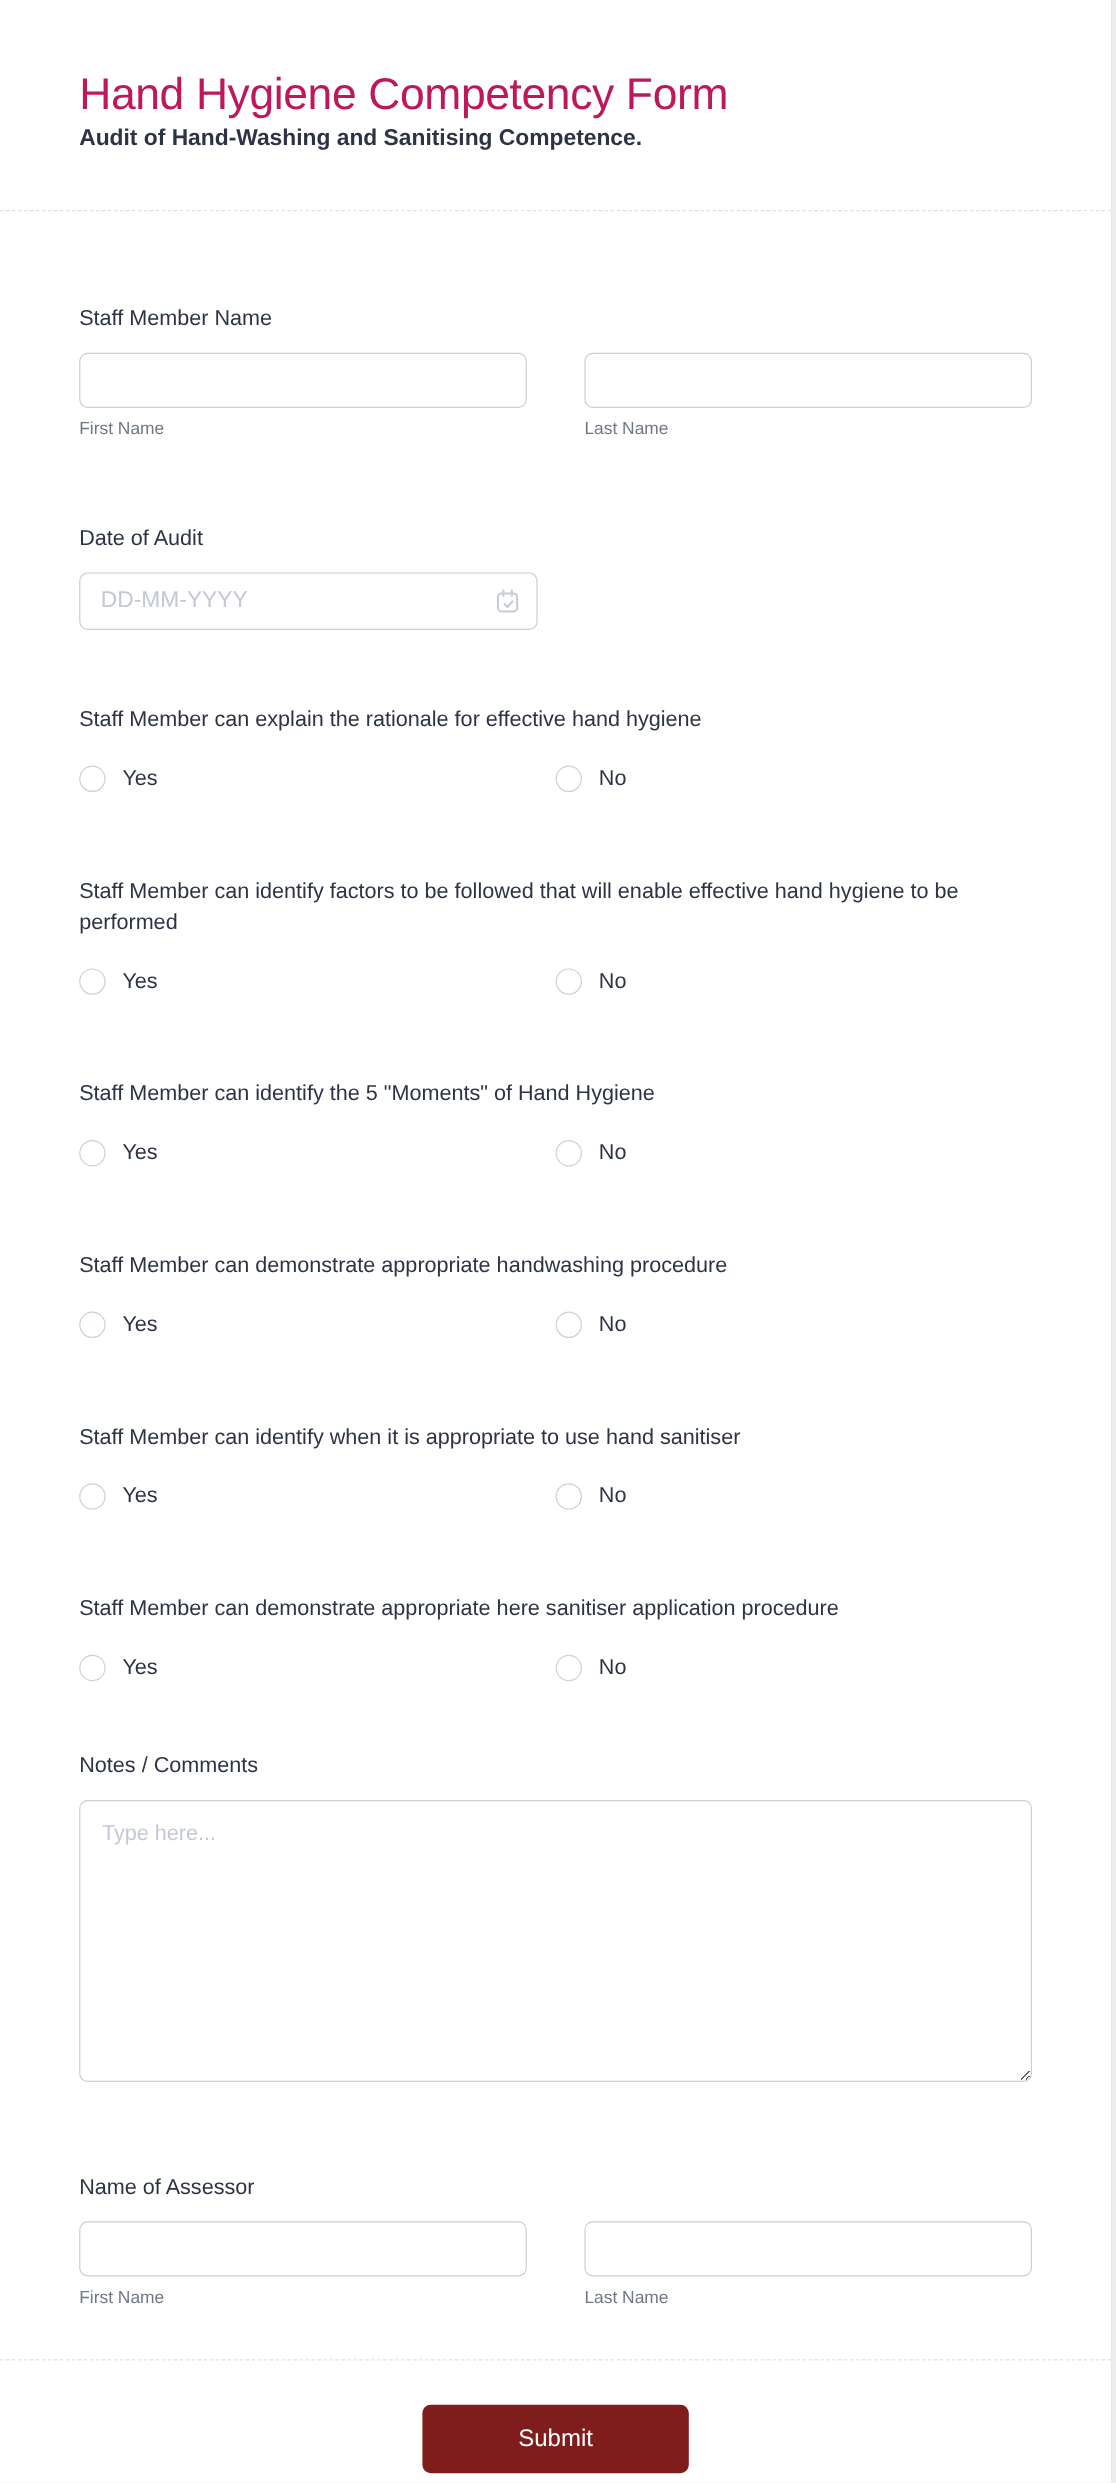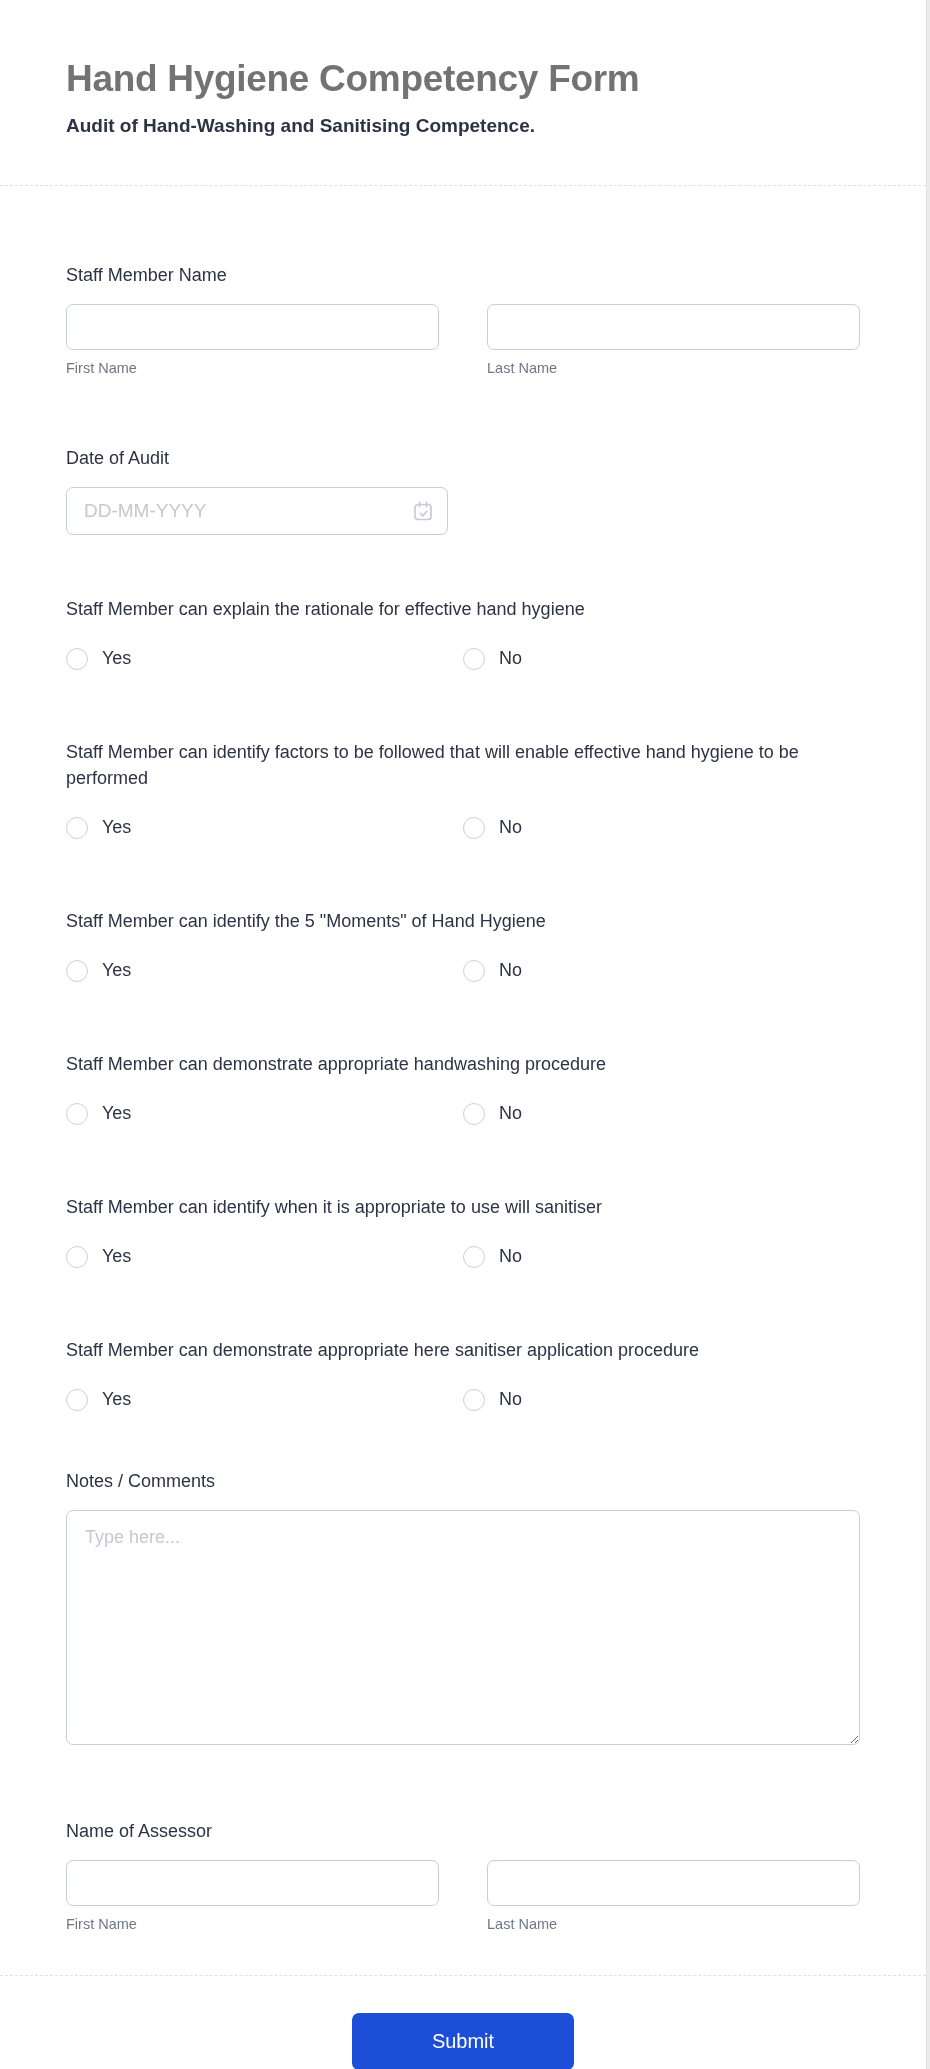--- a/index.html
+++ b/index.html
@@ -18,24 +18,24 @@
     display: flex;
     flex-direction: column;
   }
   
   .form-header {
     padding: 58px 66px 48px 66px;
     border-bottom: 1px dashed #e2e2e2;
   }
   .form-title {
     font-size: 37px;
-    font-weight: 700;
+    font-weight: 400;
     letter-spacing: -0.3px;
-    color: #737373;
-    margin-bottom: 15px;
+    color: #be185d;
+    margin-bottom: 5px;
   }
   .form-subtitle {
     font-size: 19px;
     font-weight: 600;
     color: #2c3345;
   }
   
   .form-body {
     padding: 54px 66px 0 66px;
     flex: 1 1 auto;
@@ -255,21 +255,21 @@
           <span class="radio-text">Yes</span>
         </label>
         <label class="radio-opt">
           <span class="radio-circle"></span>
           <span class="radio-text">No</span>
         </label>
       </div>
     </div>
 
     <div class="question">
-      <div class="q-label">Staff Member can identify when it is appropriate to use will sanitiser</div>
+      <div class="q-label">Staff Member can identify when it is appropriate to use hand sanitiser</div>
       <div class="radio-row">
         <label class="radio-opt">
           <span class="radio-circle"></span>
           <span class="radio-text">Yes</span>
         </label>
         <label class="radio-opt">
           <span class="radio-circle"></span>
           <span class="radio-text">No</span>
         </label>
       </div>
@@ -304,16 +304,16 @@
         <div class="col">
           <input class="text-input" type="text" value="" style="">
           <div class="sub-label">Last Name</div>
         </div>
       </div>
     </div>
 
   </div>
 
   <div class="form-footer">
-    <button class="submit-btn" style="background: #1d4ed8;">Submit</button>
+    <button class="submit-btn" style="background: #7f1d1d;">Submit</button>
   </div>
 
 </div>
 
 </body></html>

